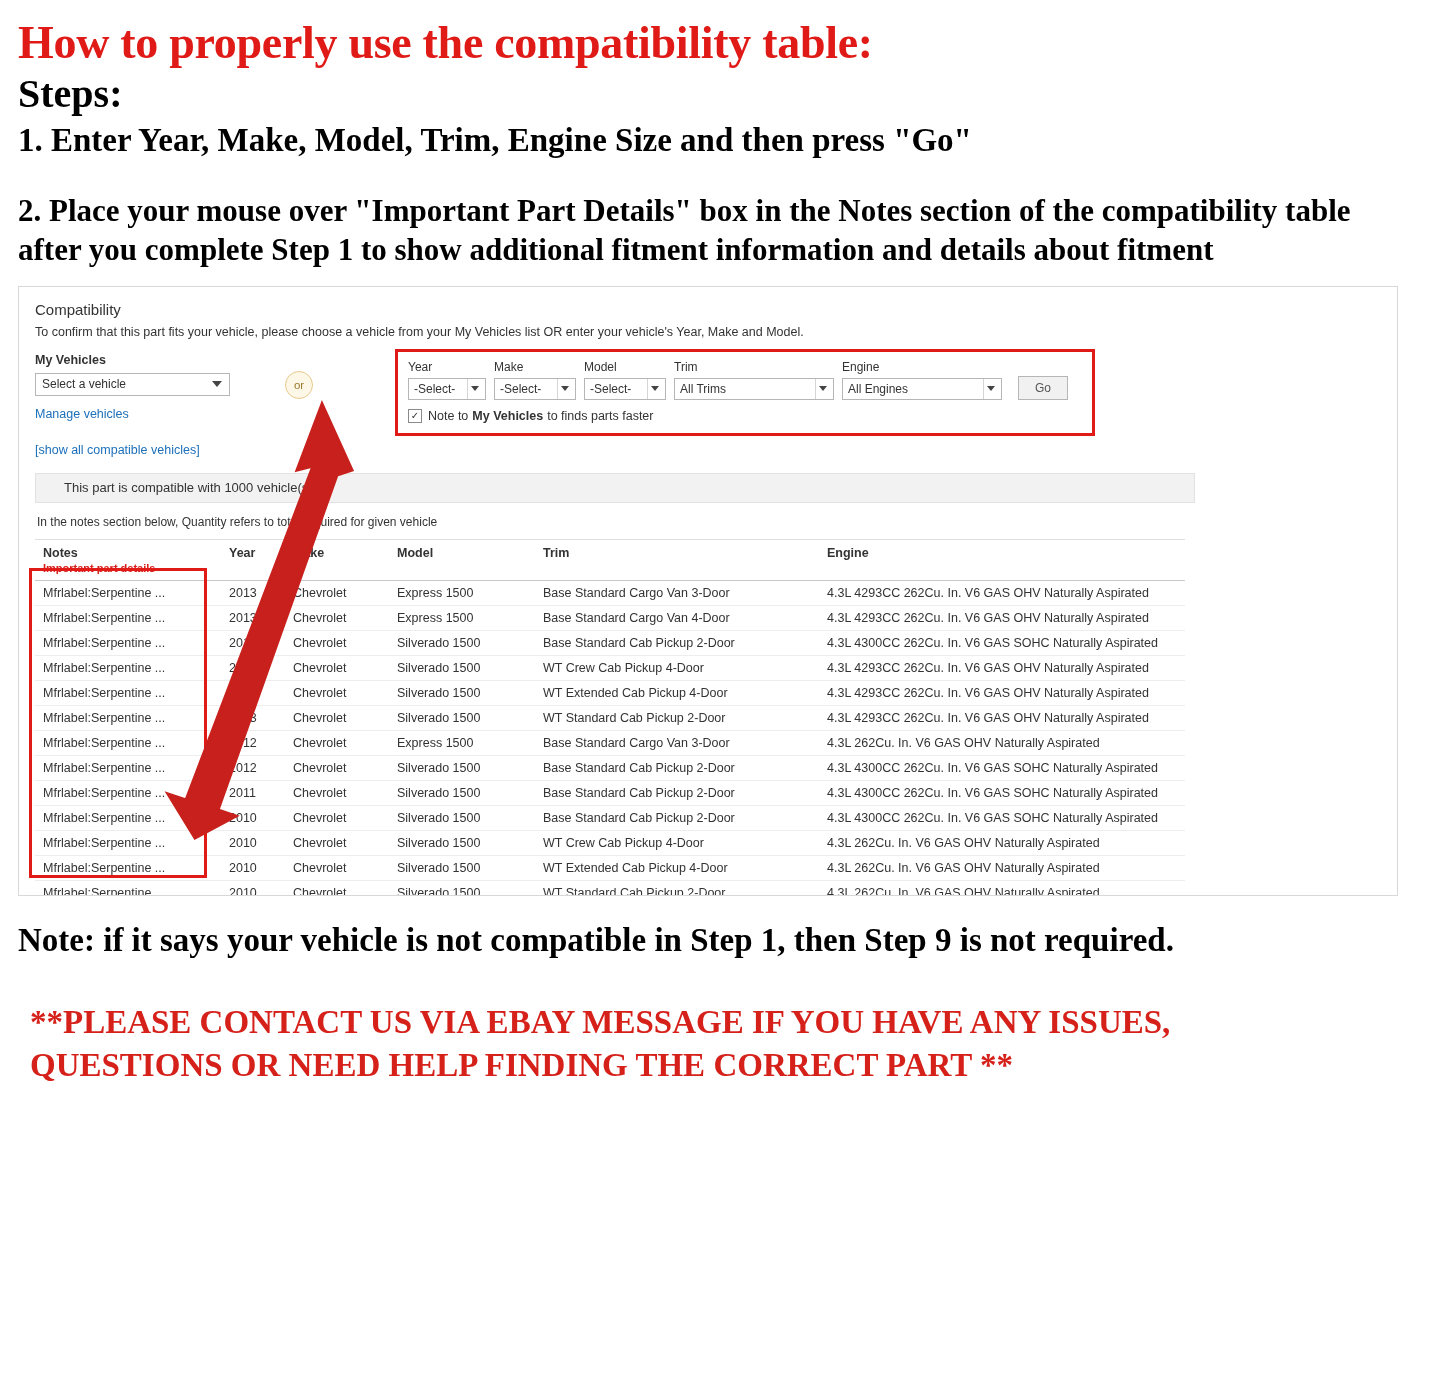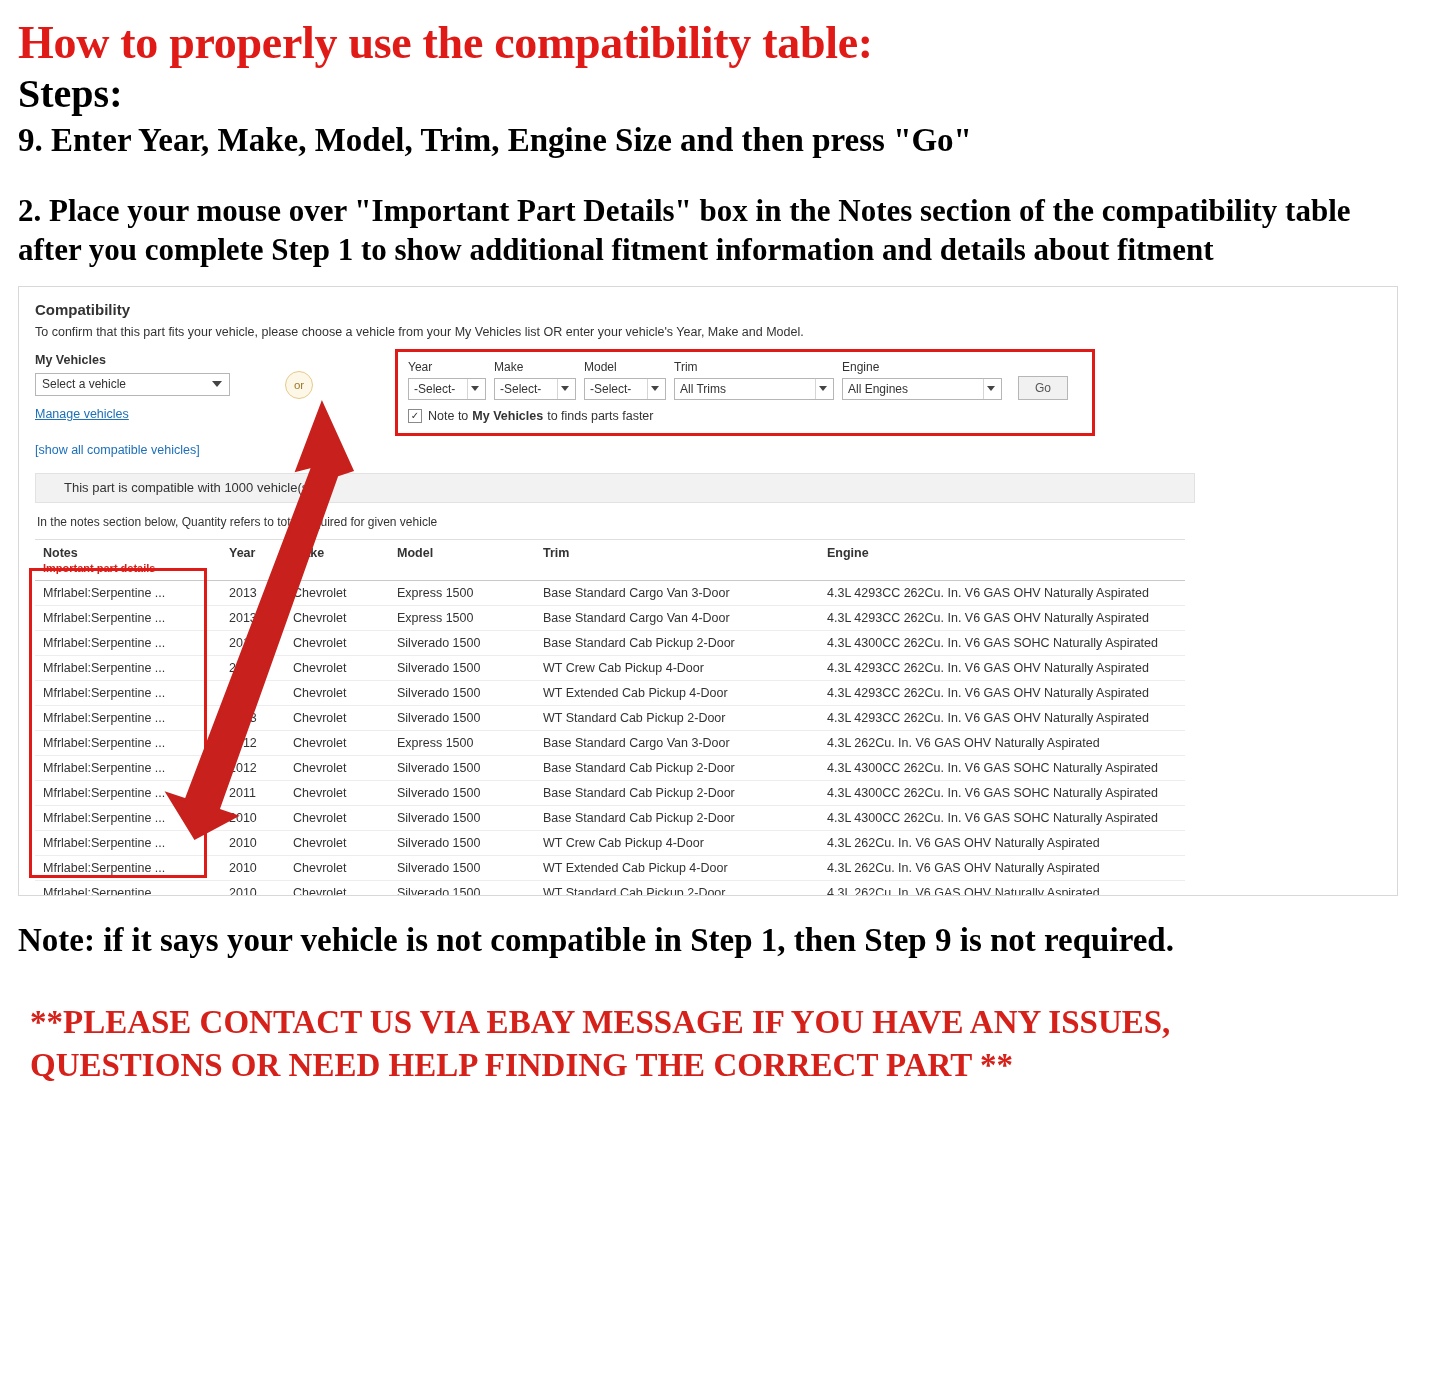--- a/index.html
+++ b/index.html
@@ -69,21 +69,21 @@
     height: 610px;
     box-sizing: border-box;
     overflow: hidden;
   }
   .compat-inner {
     padding: 14px 16px 0 16px;
     font-size: 13px;
     color: #333;
   }
   .compat-title {
-    font-weight: bold;
+    font-weight: normal;
     font-size: 15px;
     color: #333;
     margin-bottom: 7px;
   }
   .compat-sub {
     font-size: 12.5px;
     color: #333;
     margin-bottom: 14px;
   }
 
@@ -132,21 +132,20 @@
   .tri-down.sm {
     border-left: 4px solid transparent;
     border-right: 4px solid transparent;
     border-top: 5px solid #444;
   }
   .link-blue {
     color: #1c6fba;
     font-size: 12.5px;
     margin-top: 11px;
     cursor: pointer;
-    text-decoration: underline;
   }
   .link-blue2 {
     color: #1c6fba;
     font-size: 12.5px;
     margin-top: 22px;
     display: block;
   }
 
   .or-wrap {
     width: 110px;
@@ -348,21 +347,21 @@
   }
 </style>
 </head>
 <body>
 
 <div class="page">
 
   <div class="instructions">
     <div class="hdr-red">How to properly use the compatibility table:</div>
     <div class="hdr-steps">Steps:</div>
-    <div class="step-line">9. Enter Year, Make, Model, Trim, Engine Size and then press "Go"</div>
+    <div class="step-line">1. Enter Year, Make, Model, Trim, Engine Size and then press "Go"</div>
     <div class="step-2">2. Place your mouse over "Important Part Details" box in the Notes section of the compatibility table after you complete Step 1 to show additional fitment information and details about fitment</div>
   </div>
 
   <div class="compat-wrap">
     <div class="compat-inner">
       <div class="compat-title">Compatibility</div>
       <div class="compat-sub">To confirm that this part fits your vehicle, please choose a vehicle from your My Vehicles list OR enter your vehicle's Year, Make and Model.</div>
 
       <div class="compat-row">
 

